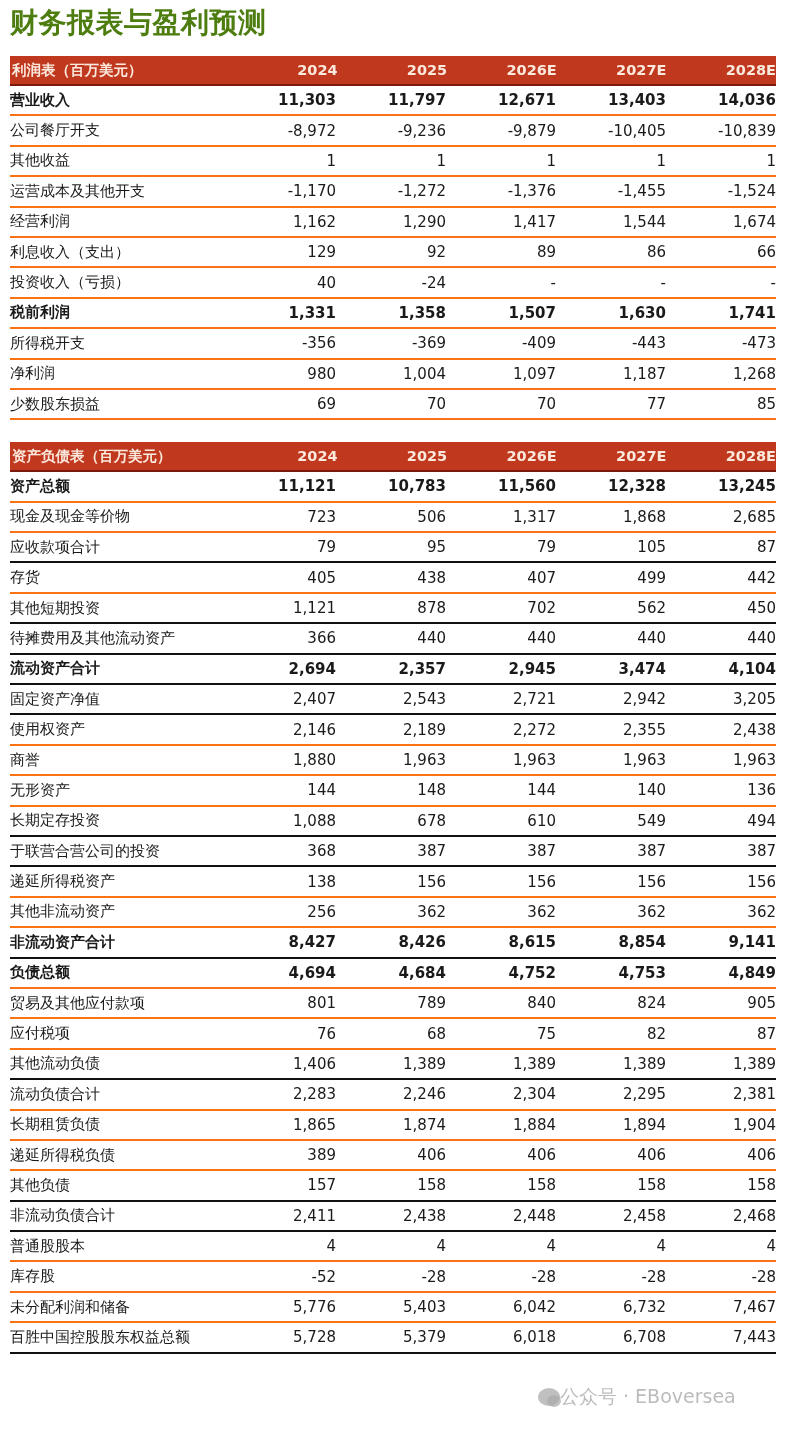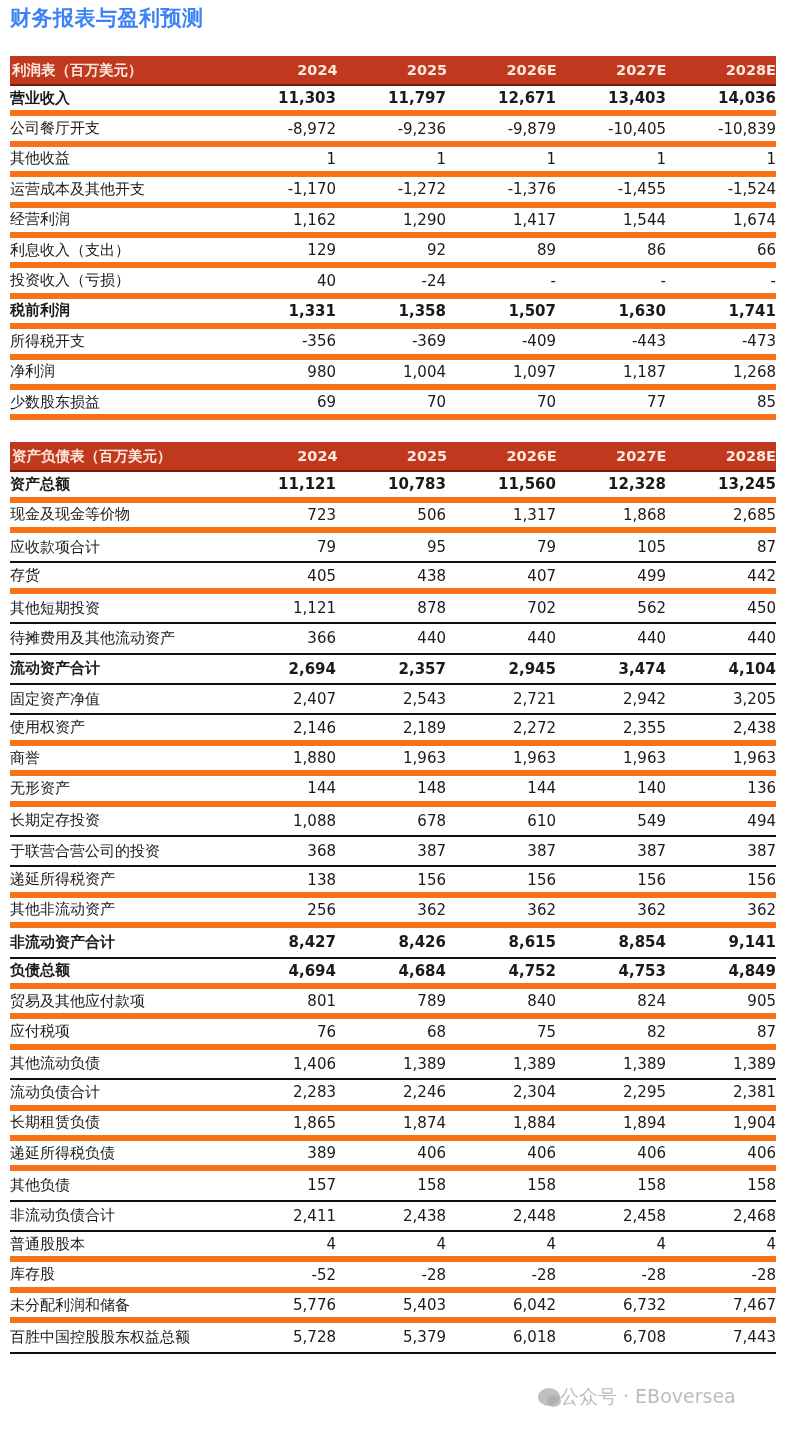--- a/index.html
+++ b/index.html
@@ -3,28 +3,28 @@
 <meta charset="utf-8">
 <style>
   html, body { margin: 0; padding: 0; background: #ffffff; }
   body {
     width: 791px; height: 1431px; overflow: hidden; position: relative;
     font-family: "DejaVu Sans", "Liberation Sans", sans-serif;
     color: #1a1a1a;
   }
   .title {
     position: absolute; left: 10px; top: 4px;
-    font-size: 21px; font-weight: bold; letter-spacing: 0.5px; color: #3b82f6;
+    font-size: 28px; font-weight: bold; letter-spacing: 0.5px; color: #4d7c0f;
   }
   .table {
     position: absolute; left: 10px; top: 34px; width: 766px;
   }
   .row {
     display: flex; align-items: center; height: 30.4px;
-    border-bottom: 6px solid #f97316; box-sizing: border-box;
+    border-bottom: 2px solid #f97316; box-sizing: border-box;
     font-size: 15px;
   }
   .row.thick { border-bottom: 2px solid #111; }
   .row.bold { font-weight: bold; }
   .row .label { width: 216px; padding-left: 0; white-space: nowrap; }
   .row .cell { flex: 1; text-align: right; white-space: nowrap; }
   .header {
     display: flex; align-items: center; height: 30px;
     background: #c0391f; color: #fbe9dd; font-weight: bold; font-size: 14.5px;
     box-sizing: border-box; border-bottom: 2px solid #7a1a0c; margin-top: 22px;

